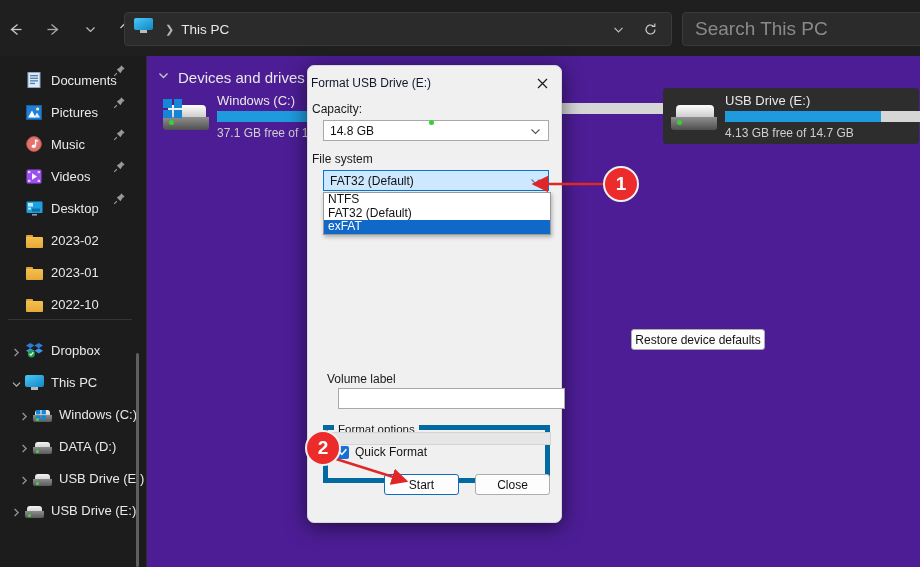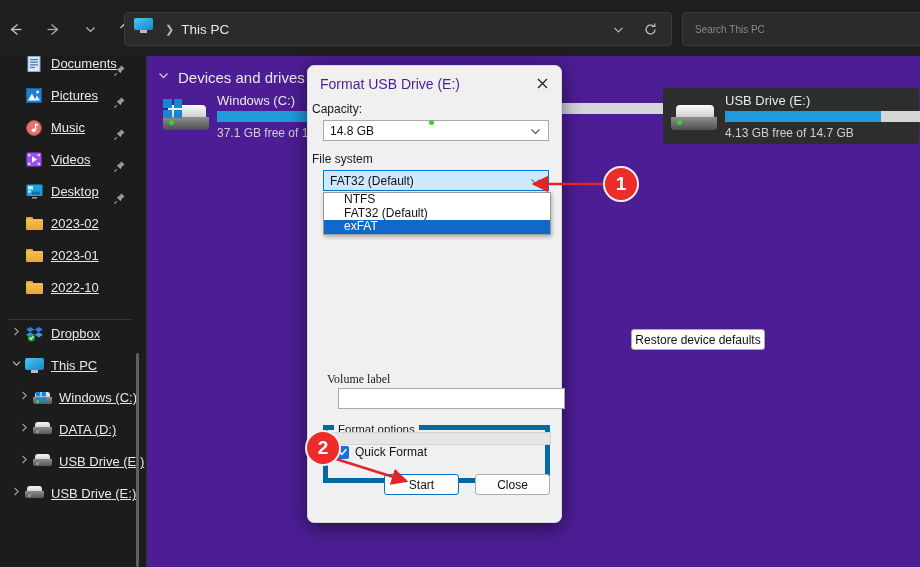--- a/index.html
+++ b/index.html
@@ -35,30 +35,30 @@
   .addr-right { margin-left: auto; display: flex; align-items: center; gap: 2px; }
   .addr-ic {
     width: 30px; height: 30px; display: flex; align-items: center; justify-content: center;
     color: #c9c9c9; border-radius: 4px;
   }
   .searchbox {
     position: absolute; left: 682px; top: 12px; width: 252px; height: 34px;
     background: #2b2b2b; border: 1px solid #3a3a3a; border-radius: 4px;
     display: flex; align-items: center; padding: 0 12px;
   }
-  .searchbox span { color: #8a8a8a; font-size: 10px; }
+  .searchbox span { color: #8a8a8a; font-size: 19px; }
 
   
   .sidebar {
     position: absolute; left: 0; top: 56px; width: 146px; height: 511px;
     background: #1c1c1c; overflow: hidden;
   }
   .sb-row {
-    position: relative; height: 32px; display: flex; align-items: flex-start;
-    padding-left: 8px; color: #e6e6e6; font-size: 13px; white-space: nowrap; text-decoration: underline;
+    position: relative; height: 32px; display: flex; align-items: flex-end;
+    padding-left: 8px; color: #e6e6e6; font-size: 13px; white-space: nowrap;
   }
   .sb-chev { width: 16px; flex: 0 0 16px; display: flex; align-items: center; justify-content: center; color: #9a9a9a; }
   .sb-chev.empty { visibility: hidden; }
   .sb-icon { width: 20px; flex: 0 0 20px; display: flex; align-items: center; justify-content: center; margin-right: 7px; }
   .sb-label { font-size: 13px; color: #e9e9e9; }
   .sb-pin { position: absolute; right: 20px; top: 8px; color: #9a9a9a; }
   .sb-indent { padding-left: 16px; }
   .sb-divider { height: 1px; background: #343434; margin: 7px 14px 6px 8px; }
   .sb-scroll {
     position: absolute; left: 136px; top: 56px; width: 3px; height: 511px;
@@ -148,21 +148,21 @@
   .tile-3 { left: 516px; width: 256px; background: #2d2d2d; }
 
   
   .dialog {
     position: absolute; left: 307px; top: 65px; width: 255px; height: 458px;
     background: #f0f0f0; border-radius: 7px;
     box-shadow: 0 4px 20px rgba(0,0,0,0.55);
     border: 1px solid #d8d8d8;
   }
   .dlg-title {
-    position: absolute; left: 12px; top: 10px; font-size: 14px; color: #4c1d95;
+    position: absolute; left: 3px; top: 10px; font-size: 12px; color: #0f172a;
   }
   .dlg-close {
     position: absolute; right: 4px; top: 4px; width: 30px; height: 26px;
     display: flex; align-items: center; justify-content: center; color: #1c1c1c;
     border-radius: 3px;
   }
   .dlg-body { position: absolute; left: 0; top: 36px; width: 255px; }
   .lbl { font-size: 12px; color: #1a1a1a; margin: 0 0 4px 4px; }
 
   .combo {
@@ -178,21 +178,21 @@
     margin-left: 15px; width: 226px; height: 21px;
     background: #ffffff; border: 1px solid #a9a9a9;
   }
 
   .dropdown {
     position: absolute; left: 15px; top: 0px; width: 228px;
     background: #ffffff; border: 1px solid #9a9a9a;
     box-shadow: 1px 2px 4px rgba(0,0,0,0.28);
     z-index: 30;
   }
-  .dd-item { height: 13.5px; font-size: 12px; color: #111; padding-left: 20px; line-height: 13.5px; }
+  .dd-item { height: 13.5px; font-size: 12px; color: #111; padding-left: 4px; line-height: 13.5px; }
   .dd-item.sel { background: #1068c8; color: #fff; }
 
   .btn {
     background: #fdfdfd; border: 1px solid #adadad; border-radius: 3px;
     font-size: 12px; color: #111; display: flex; align-items: center; justify-content: center;
     font-family: "Liberation Sans", sans-serif;
   }
   .btn-restore { position: absolute; left: 323px; top: 263px; width: 134px; height: 21px; }
 
   .groupbox {
@@ -587,21 +587,21 @@
         <div class="dropdown" id="fs-dropdown" style="top:22px;">
             <div class="dd-item">NTFS</div>
             <div class="dd-item">FAT32 (Default)</div>
             <div class="dd-item sel">exFAT</div>
           </div>
       </div>
     </div>
 
     <div class="btn btn-restore">Restore device defaults</div>
 
-    <div class="lbl" style="position:absolute; left:15px; top:306px;font-family:Liberation Serif, serif;">Volume label</div>
+    <div class="lbl" style="position:absolute; left:15px; top:306px;">Volume label</div>
     <div class="fld" style="position:absolute; left:15px; top:322px; width:227px; height:21px;"></div>
 
     <div class="groupbox" style="left:15px; top:359px;">
       <div class="gb-title">Format options</div>
       <div class="chk-row">
         <span class="chk">
           <svg width="10" height="10" viewBox="0 0 10 10">
             <path d="M1.6 5 L3.9 7.4 L8.4 2.3" fill="none" stroke="#ffffff" stroke-width="1.5"></path>
           </svg>
         </span>

